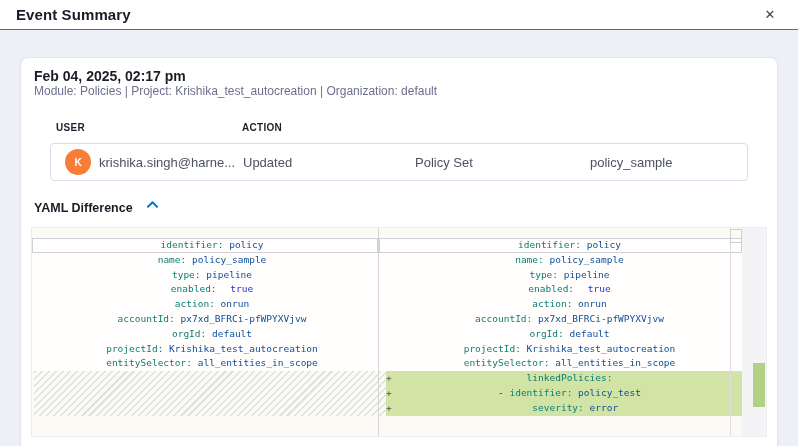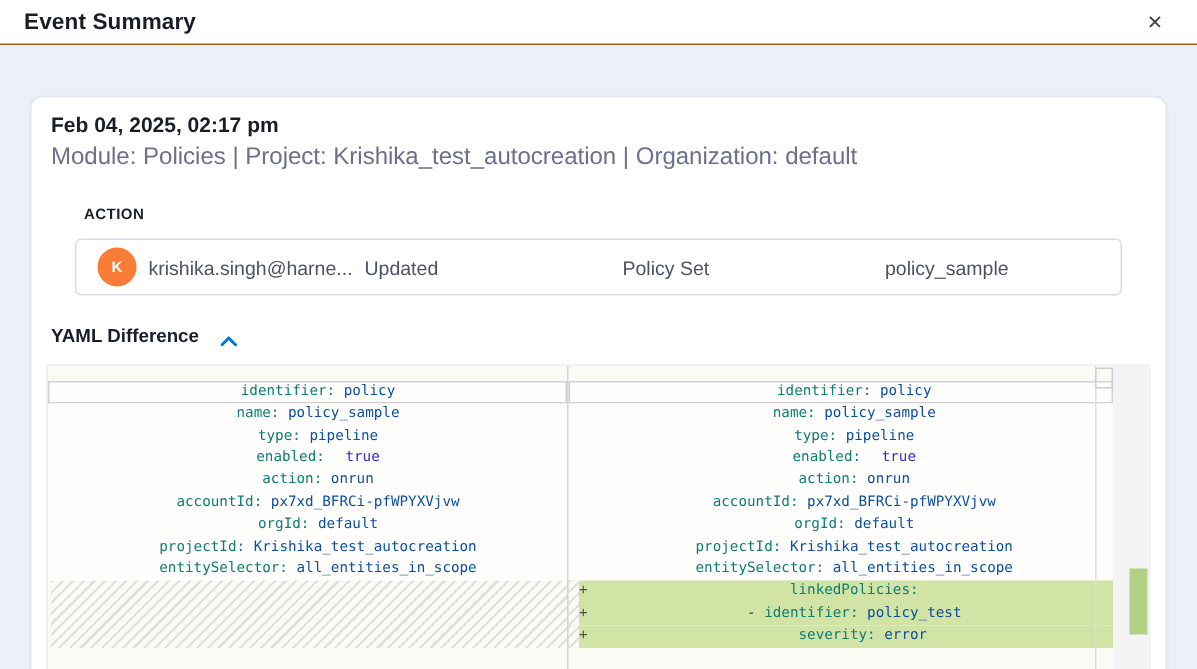--- a/index.html
+++ b/index.html
@@ -5,41 +5,41 @@
   * { margin:0; padding:0; box-sizing:border-box; }
   html,body { width:798px; height:446px; overflow:hidden;
     font-family:"Liberation Sans","DejaVu Sans",sans-serif; background:#fff; }
 
   .modal-header { height:30px; background:var(--header-bg); border-bottom:1px solid #a16207;
     display:flex; align-items:center; padding:0 16px; position:relative; }
   .modal-title { font-size:15px; font-weight:700; color:var(--text-dark); letter-spacing:.1px; }
   .close-btn { position:absolute; right:18px; top:5px; width:20px; height:20px; border:none;
     background:transparent; color:#3d3f4c; font-size:13px; cursor:pointer; line-height:20px; }
 
-  .modal-body { height:416px; background:var(--body-bg); padding:34px 20px 0; overflow:hidden; }
+  .modal-body { height:416px; background:var(--body-bg); padding:27px 20px 0; overflow:hidden; }
 
   .card { background:var(--card-bg); border:1px solid var(--border-light); border-radius:8px 8px 0 0;
     box-shadow:0 1px 3px rgba(30,30,60,.05); padding:10px 13px 0; height:400px; overflow:hidden; }
 
   .evt-date { font-size:14px; font-weight:700; color:var(--text-dark); }
-  .evt-meta { margin-top:5px; font-size:16px; color:var(--text-meta); }
+  .evt-meta { font-size:12px; color:var(--text-meta); }
 
   .tbl-head { margin-top:24px; padding-left:22px; display:grid;
     grid-template-columns:186px 172px 175px auto; }
   .tbl-head span { font-size:10px; font-weight:700; color:#1e1e2d; letter-spacing:.3px; }
 
   .tbl-row { margin-top:10px; margin-left:16px; margin-right:16px; height:38px;
     border:1px solid #dadce9; border-radius:4px; background:#fff;
     display:grid; grid-template-columns:178px 172px 175px auto; align-items:center; padding-left:14px; }
   .user-cell { display:flex; align-items:center; gap:8px; min-width:0; }
   .avatar { width:26px; height:26px; border-radius:50%; background:var(--avatar-orange);
     color:#fff; font-size:10px; font-weight:700; display:flex; align-items:center; justify-content:center; flex:none; }
   .cell-text { font-size:13px; color:var(--text-row); white-space:nowrap; overflow:hidden; }
 
-  .yaml-label-row { margin-top:20px; display:flex; align-items:flex-end; gap:14px; }
+  .yaml-label-row { margin-top:20px; display:flex; align-items:flex-start; gap:14px; }
   .yaml-label { font-size:12.5px; font-weight:700; color:var(--text-dark); }
   .chev-btn { border:none; background:transparent; padding:0; cursor:pointer; display:flex; align-items:center; }
 
   .diff-wrap { position:relative; margin-left:-2px; margin-top:13px; width:734px; height:208px;
     box-shadow:0 0 0 1px #edeef3; background:var(--pane-bg); overflow:hidden;
     font-family:"DejaVu Sans Mono",monospace; font-size:9.5px; }
 
   .pane { position:absolute; top:8px; height:100%; padding-top:2px; background:var(--pane-bg);text-align:center; }
   .pane-left  { left:0;     width:346px; }
   .pane-right { left:347px; width:363px; }
@@ -77,20 +77,21 @@
     <button class="close-btn">✕</button>
   </div>
 
   <div class="modal-body">
     <div class="card">
 
       <div class="evt-date">Feb 04, 2025, 02:17 pm</div>
       <div class="evt-meta">Module: Policies | Project: Krishika_test_autocreation | Organization: default</div>
 
       <div class="tbl-head">
+        <span>USER</span>
         <span>ACTION</span>
       </div>
 
       <div class="tbl-row">
         <div class="user-cell">
           <span class="avatar">K</span>
           <span class="cell-text">krishika.singh@harne...</span>
         </div>
         <span class="cell-text">Updated</span>
         <span class="cell-text">Policy Set</span>

